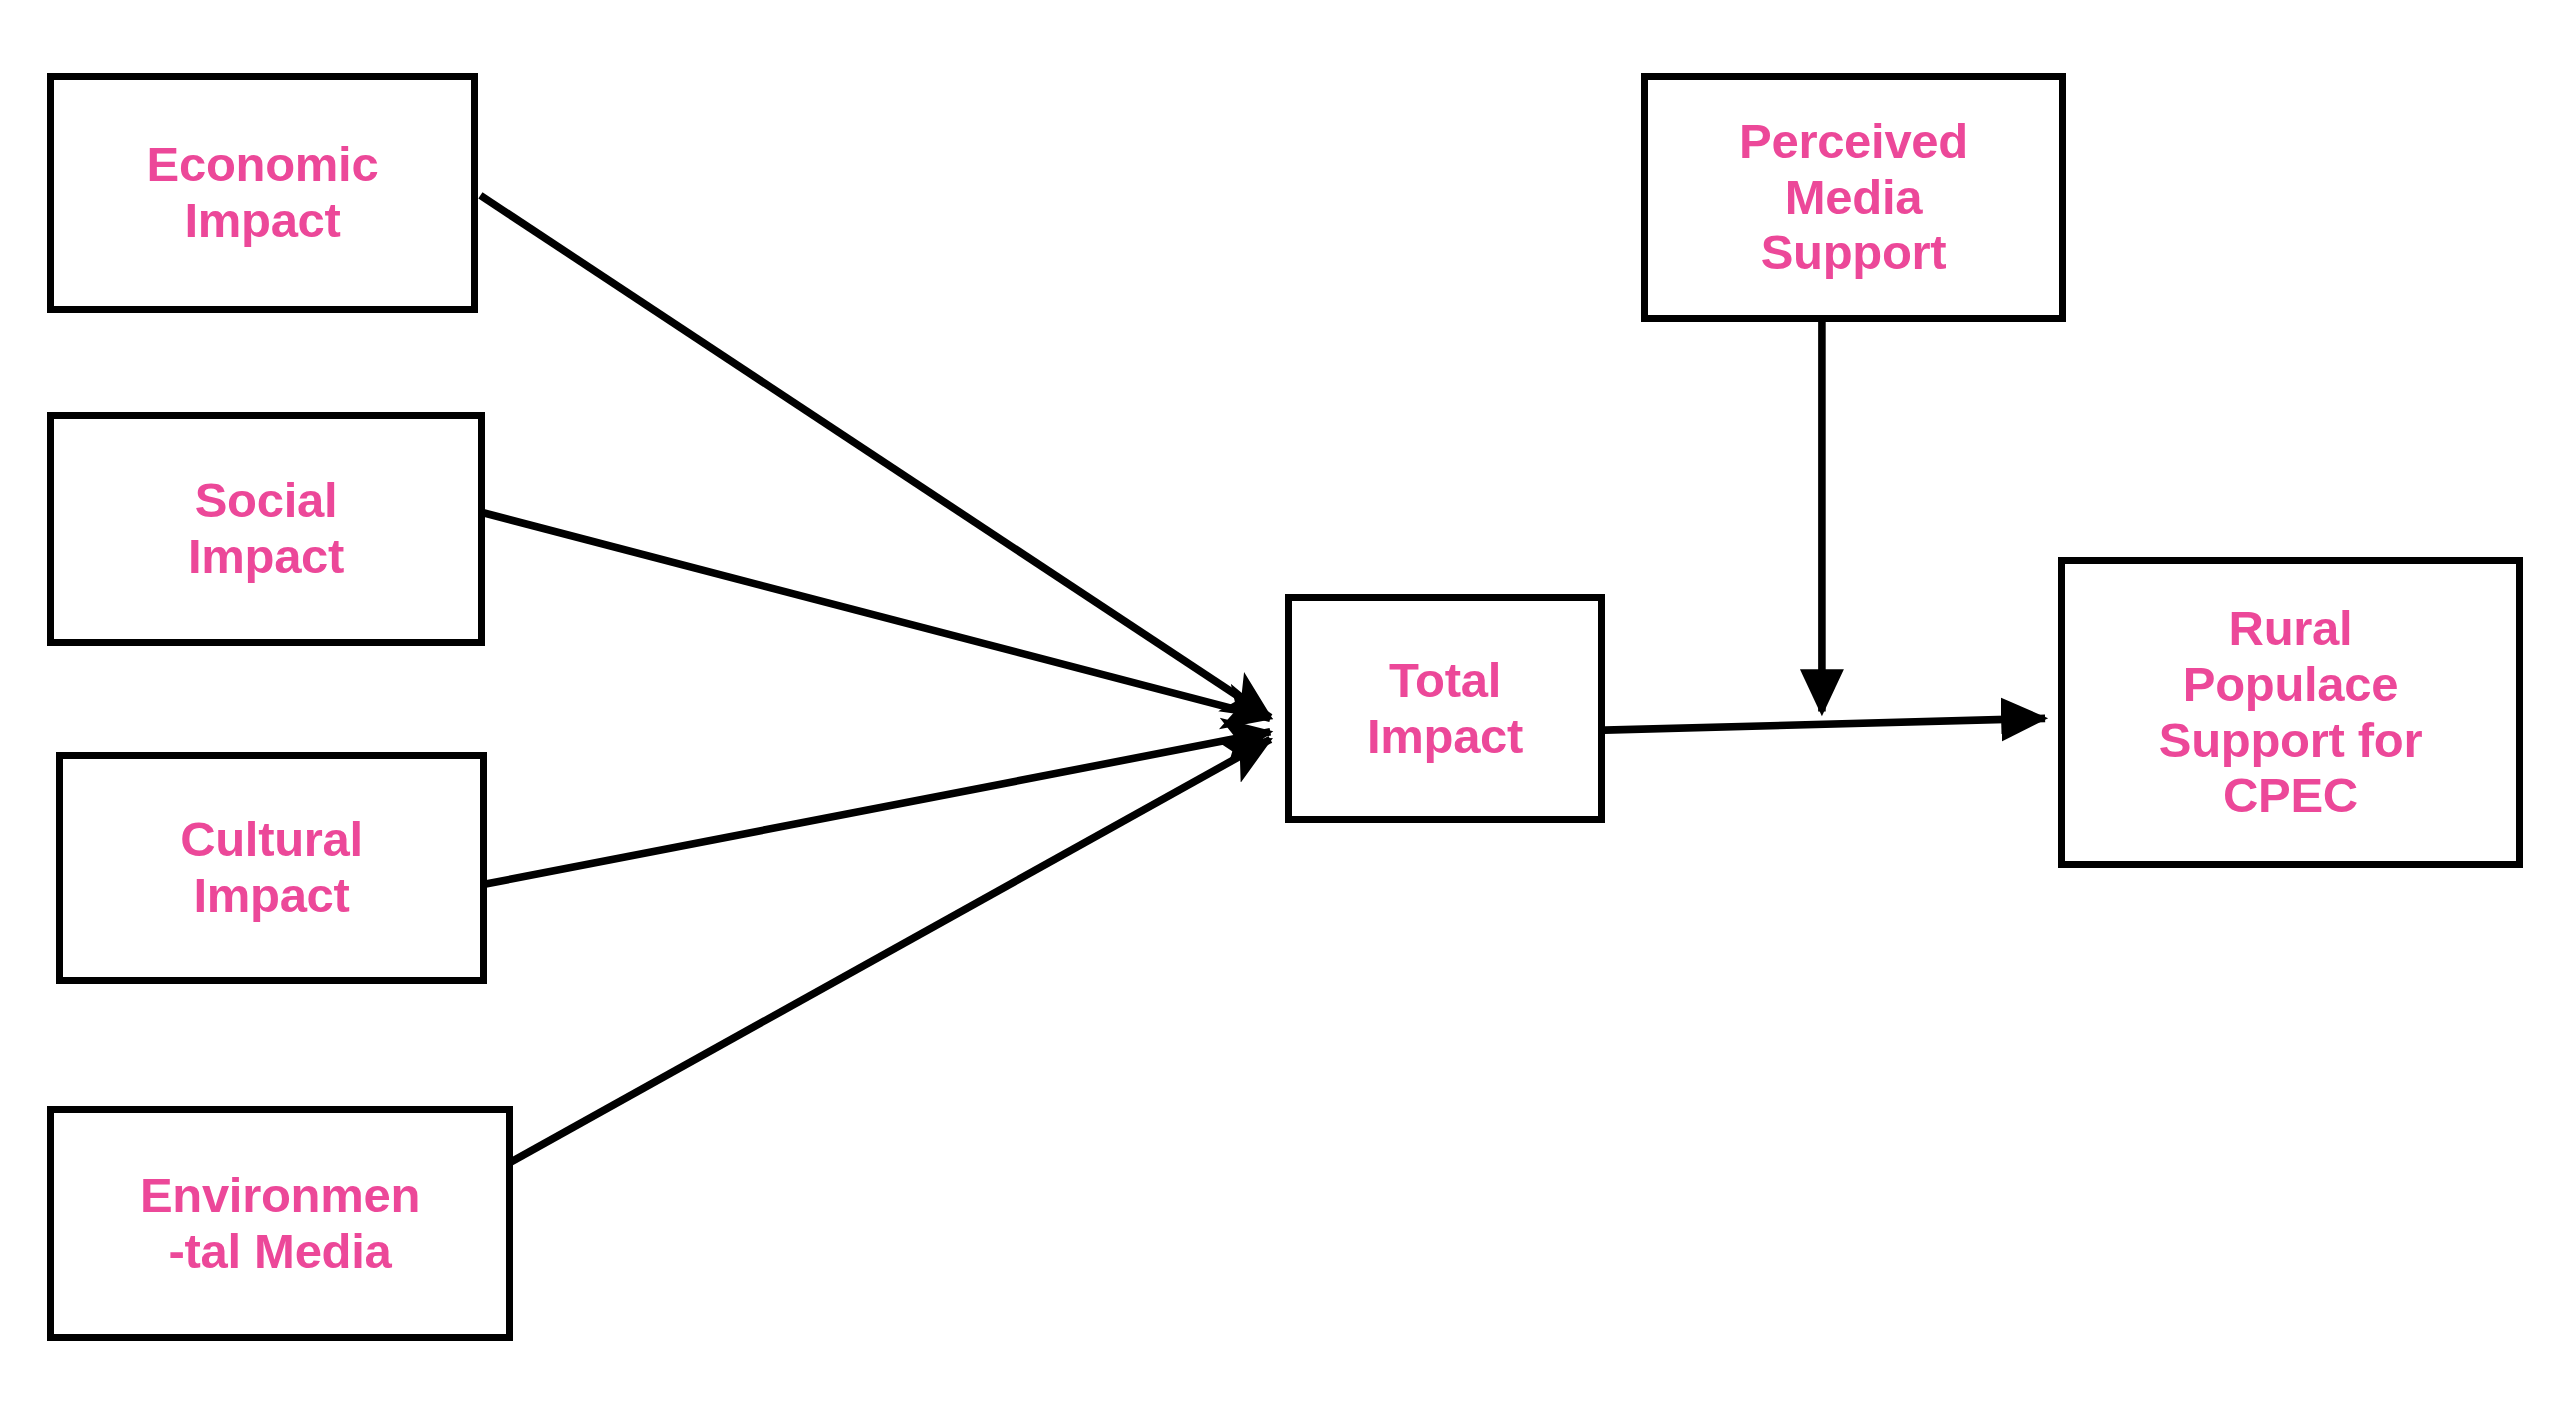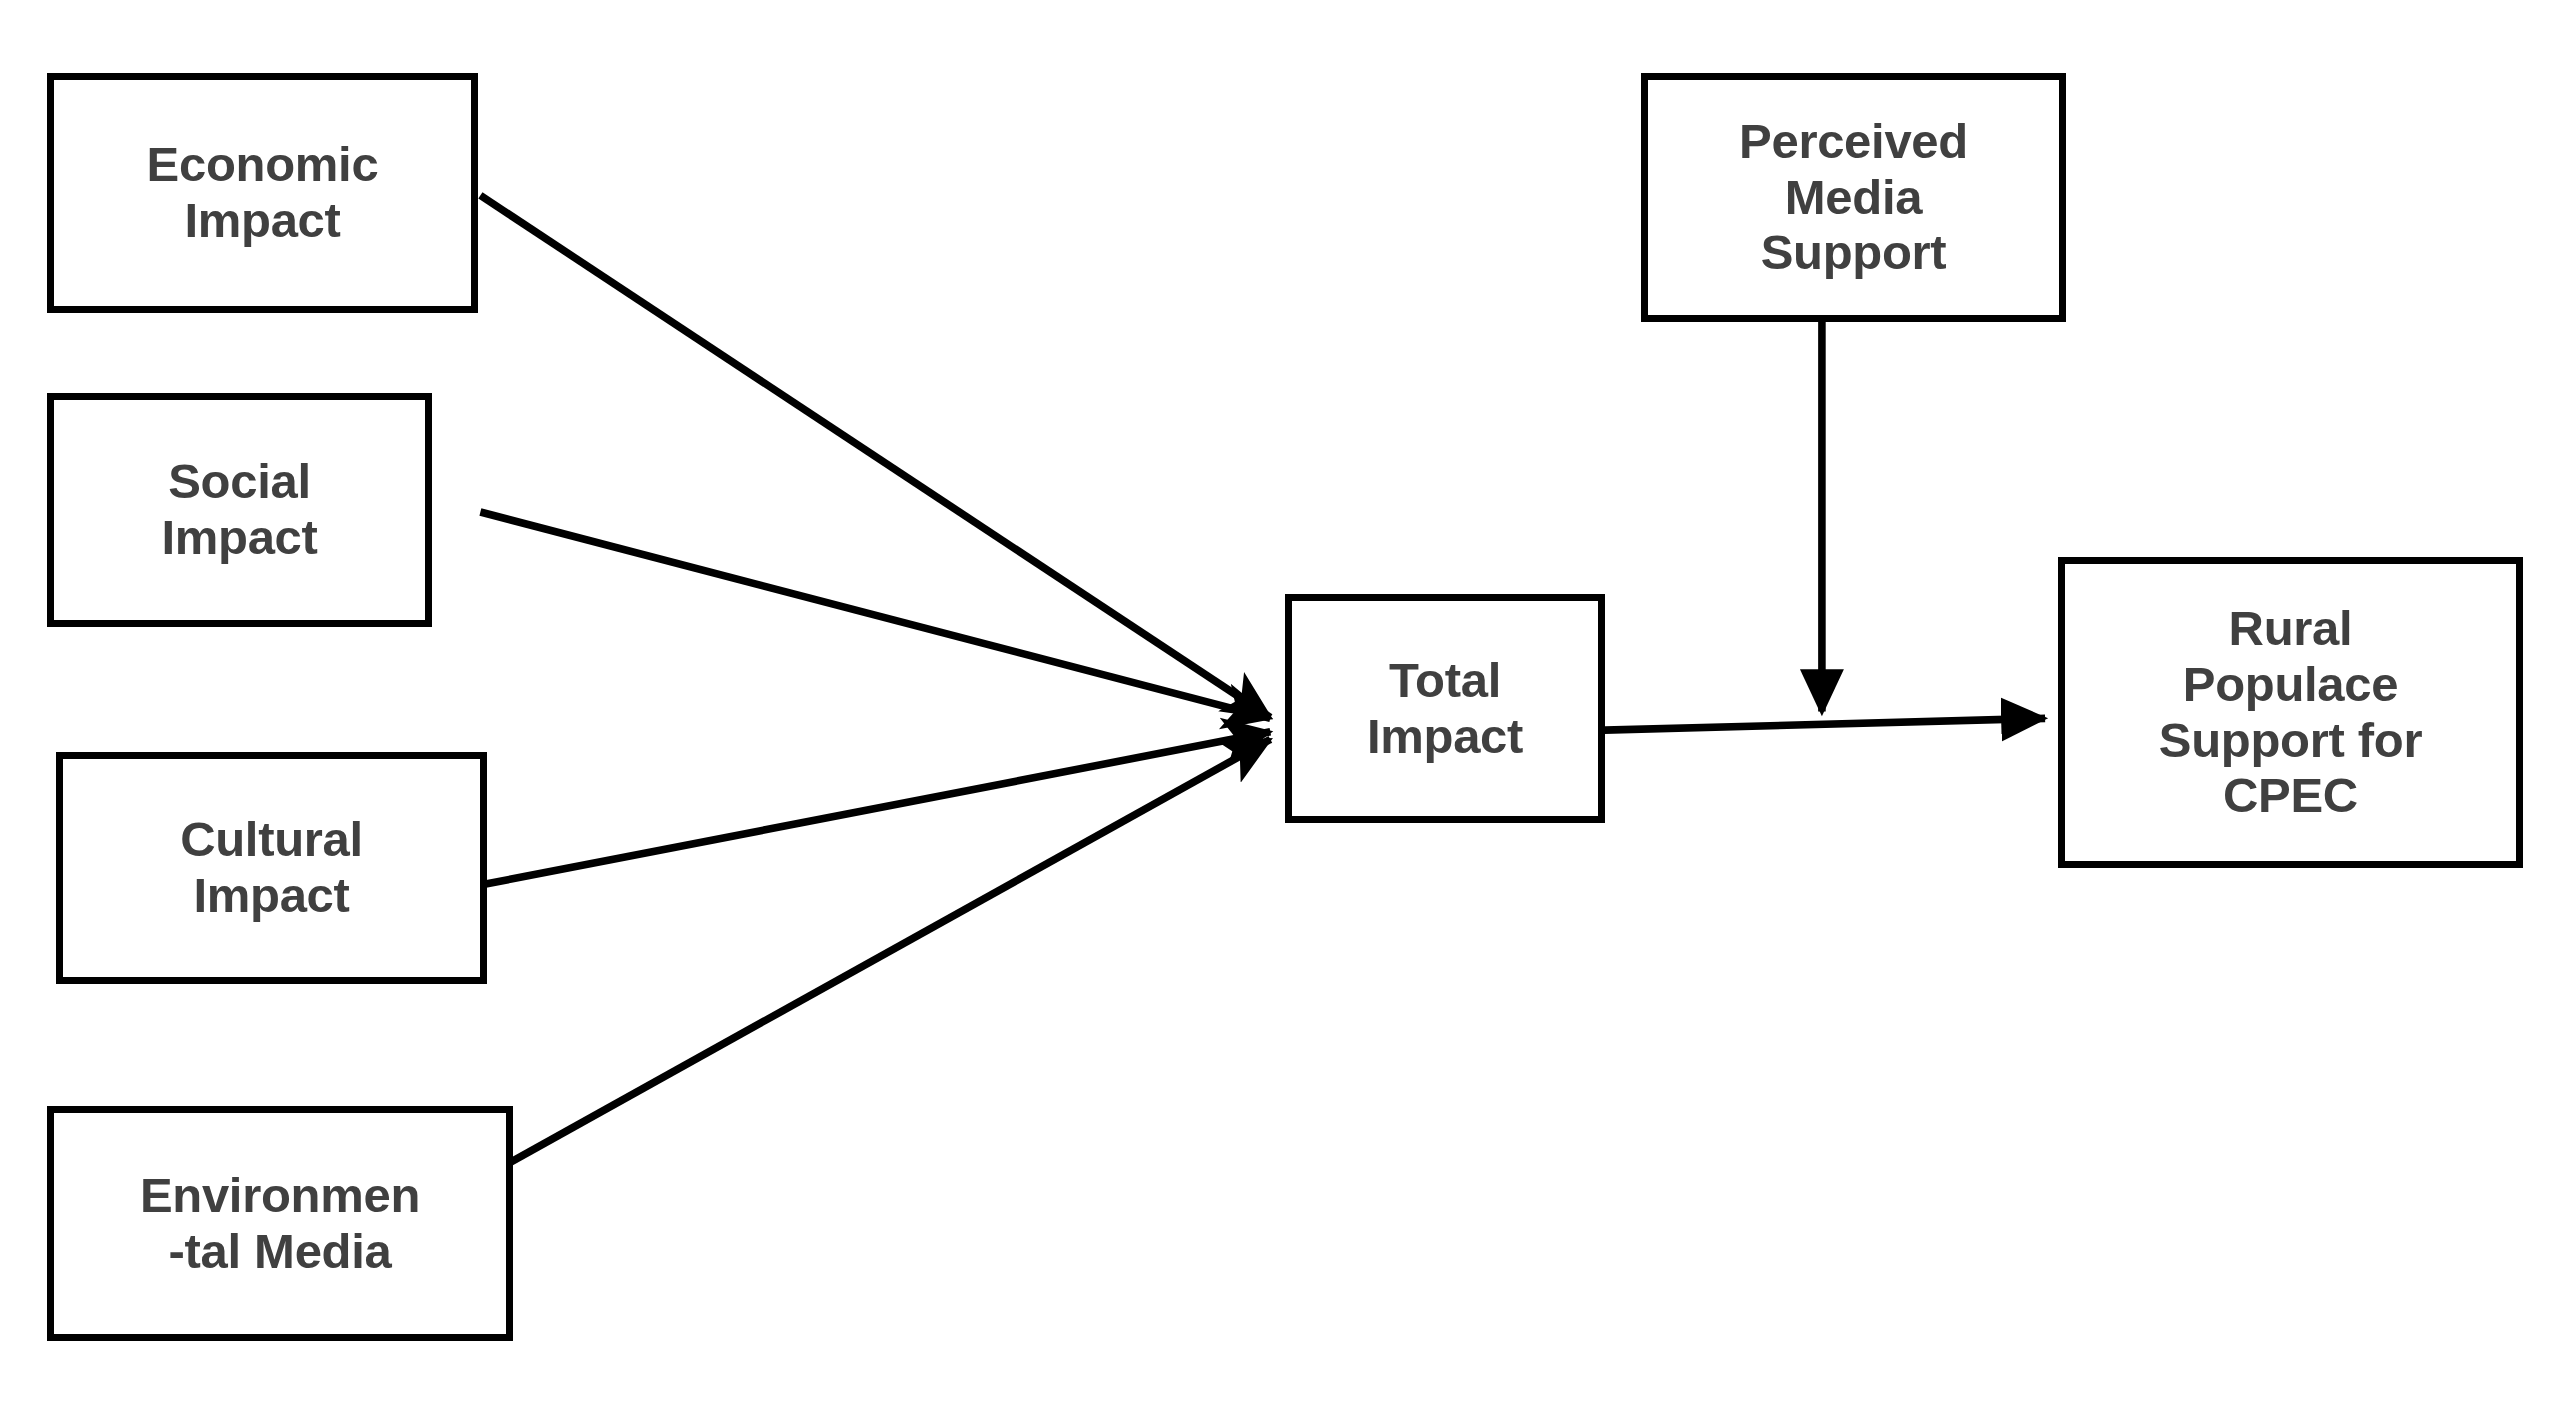--- a/index.html
+++ b/index.html
@@ -29,32 +29,32 @@
   .node-box {
     position: absolute;
     box-sizing: border-box;
     border: 7.6px solid #000000;
     background: #ffffff;
     display: flex;
     flex-direction: column;
     align-items: center;
     justify-content: center;
     text-align: center;
-    color: #404040;
+    color: #ec4899;
     font-weight: bold;
     line-height: 1.14;
     letter-spacing: -0.3px;
   }
   .node-line {
     display: block;
     white-space: pre;
   }
   
   #node-economic      { left: 47px;   top: 73px;   width: 431px; height: 240px; font-size: 49px; }
-  #node-social        { left: 47px;   top: 393px;  width: 385px; height: 234px; font-size: 49px; }
+  #node-social        { left: 47px;   top: 412px;  width: 438px; height: 234px; font-size: 49px; }
   #node-cultural      { left: 47px;   top: 752px;  width: 431px; height: 232px; font-size: 49px; margin-left: 9px; }
   #node-environmental { left: 47px;   top: 1106px; width: 466px; height: 235px; font-size: 49px; }
   #node-total         { left: 1285px; top: 594px;  width: 320px; height: 229px; font-size: 49px; }
   #node-media         { left: 1641px; top: 73px;   width: 425px; height: 249px; font-size: 49px; }
   #node-rural         { left: 2058px; top: 557px;  width: 465px; height: 311px; font-size: 49px; }
 </style>
 </head>
 <body>
 
 <div id="diagram-canvas">

